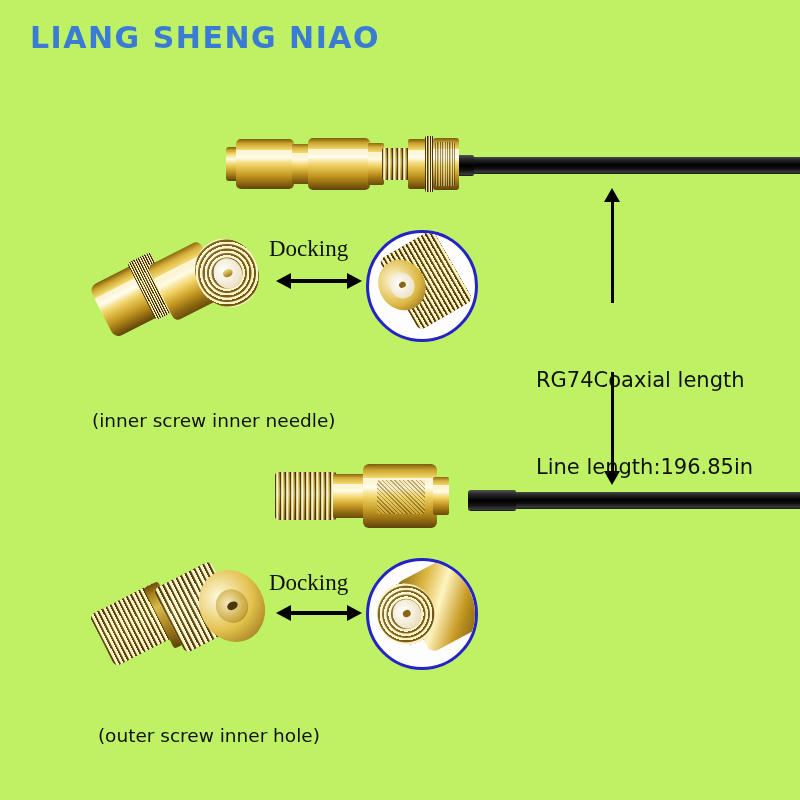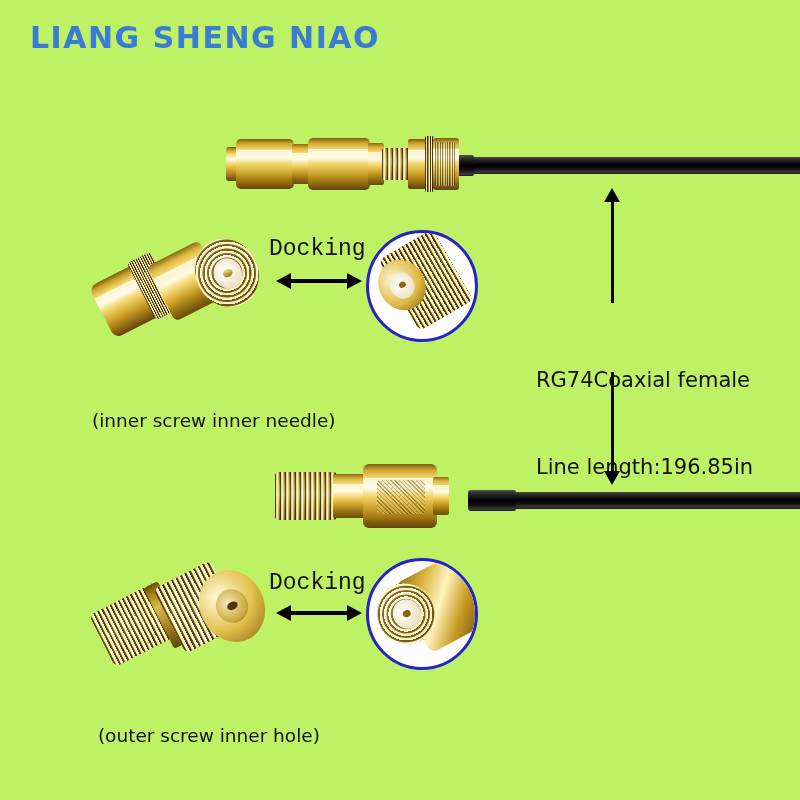--- a/index.html
+++ b/index.html
@@ -105,21 +105,21 @@
   #assembly-bottom { left: 275px; top: 460px; width: 250px; height: 72px; }
   #assembly-bottom .seg { position: absolute; border-radius: 2px; }
 
   
   .loose-conn { position: absolute; }
 
   
   .docking-label {
     font-size: 23px;
     color: #111;
-    font-family: Liberation Mono, monospace;
+    font-family: Liberation Serif, serif;
     white-space: nowrap;
   }
   .dbl-arrow { position: absolute; }
 
   
   .inset-circle {
     position: absolute;
     border: 3px solid #2323c8;
     border-radius: 50%;
     background: #fdfdfd;
@@ -382,17 +382,17 @@
     <div class="dim-head" style="top:0px;
          border-bottom:14px solid #000;"></div>
     <div class="dim-shaft" style="top:13px; height:102px;"></div>
 
     <div class="dim-shaft" style="top:184px; height:100px;"></div>
     <div class="dim-head" style="top:283px;
          border-top:14px solid #000;"></div>
   </div>
 
   <div class="abs" id="length-note">
-    <div>RG74Coaxial female</div>
+    <div>RG74Coaxial length</div>
     <div>Line length:196.85in</div>
   </div>
 
 </div>
 
 </body></html>

